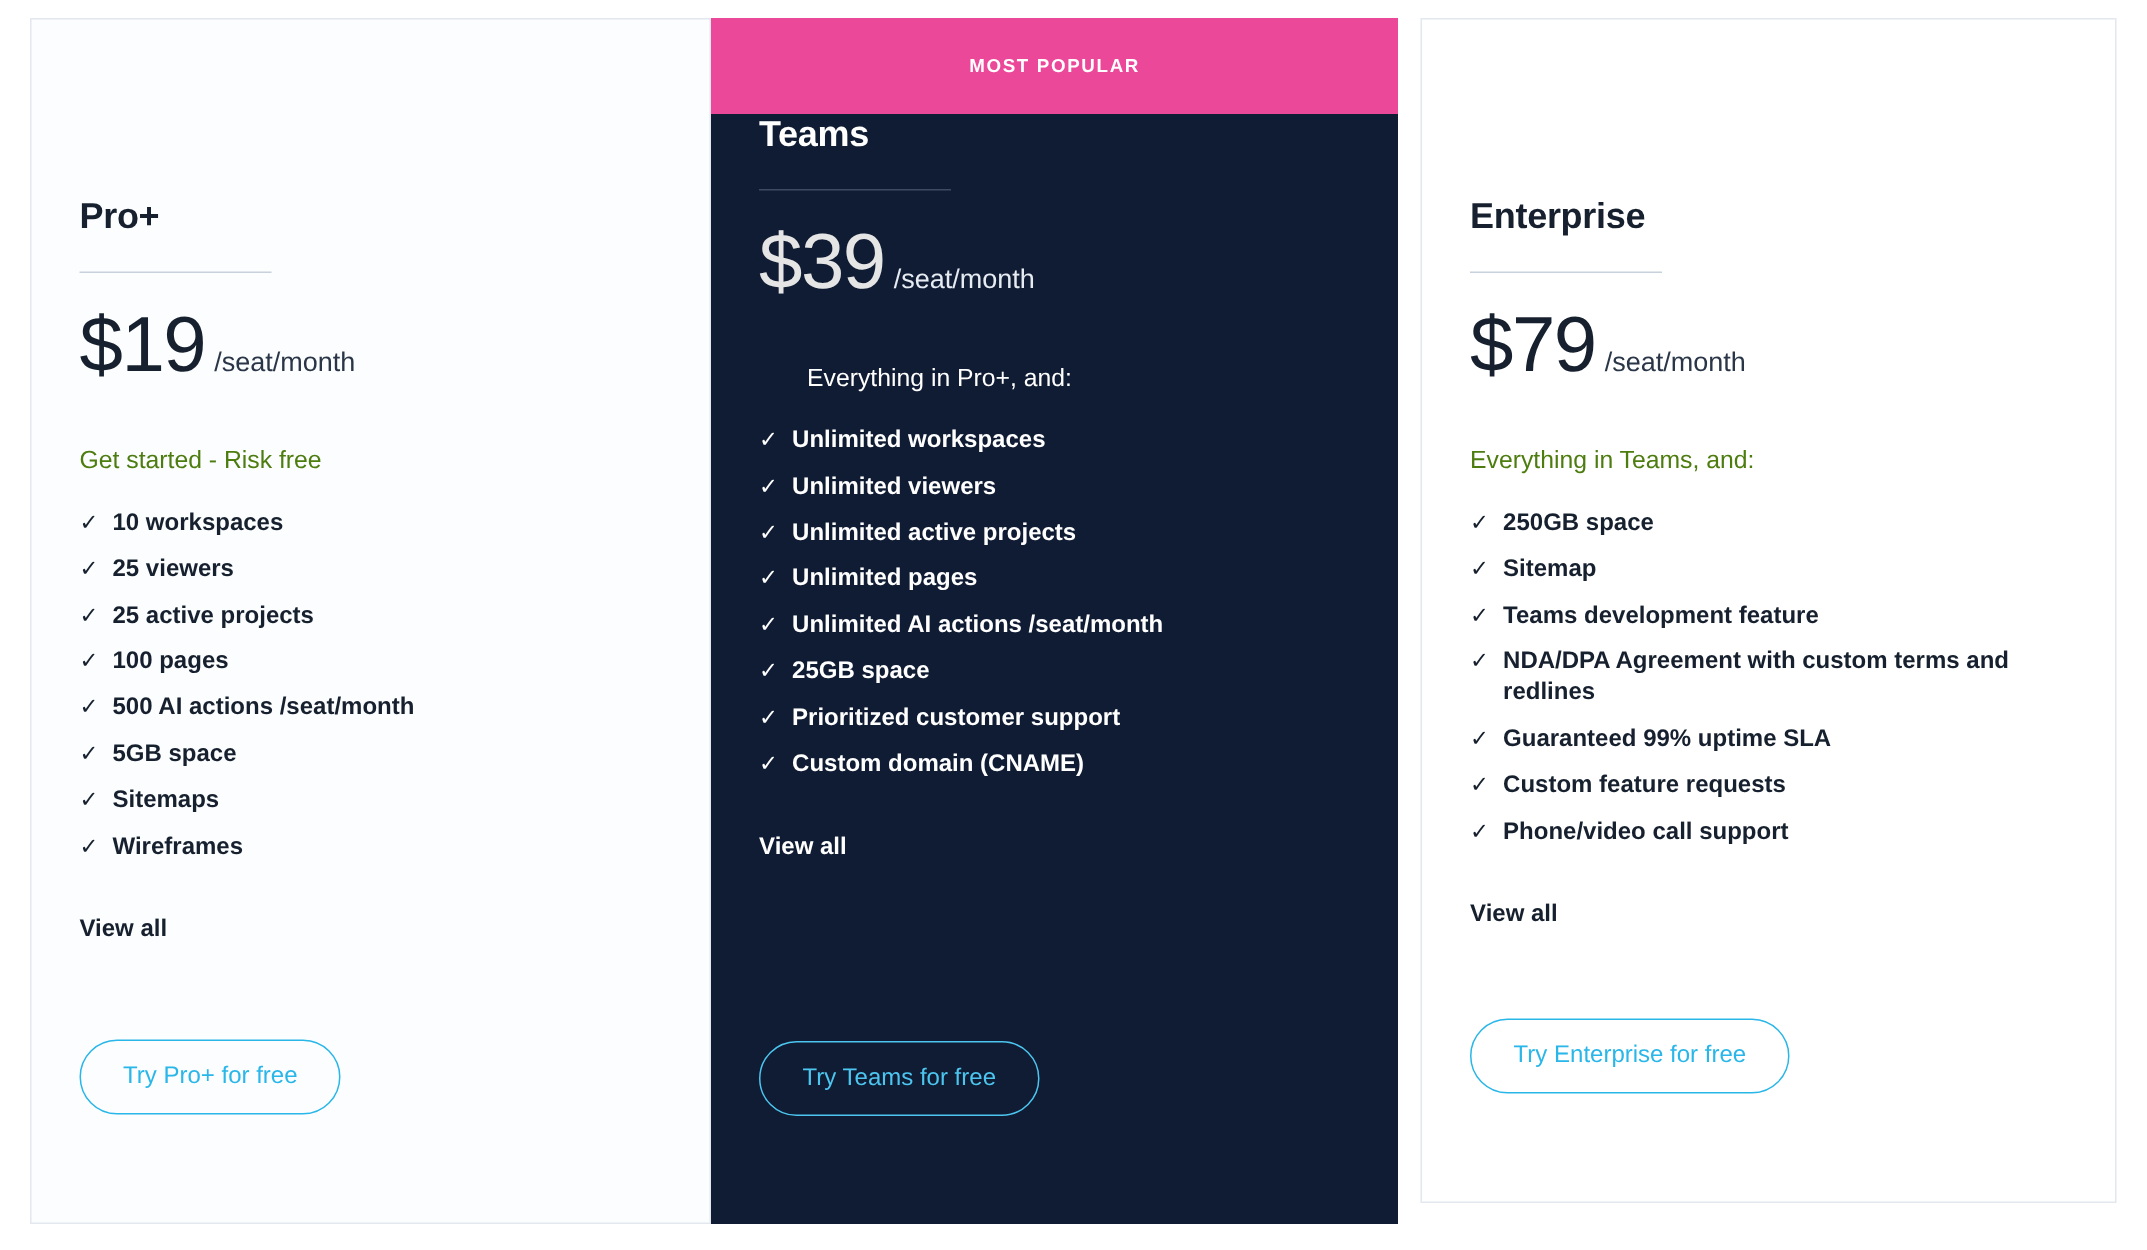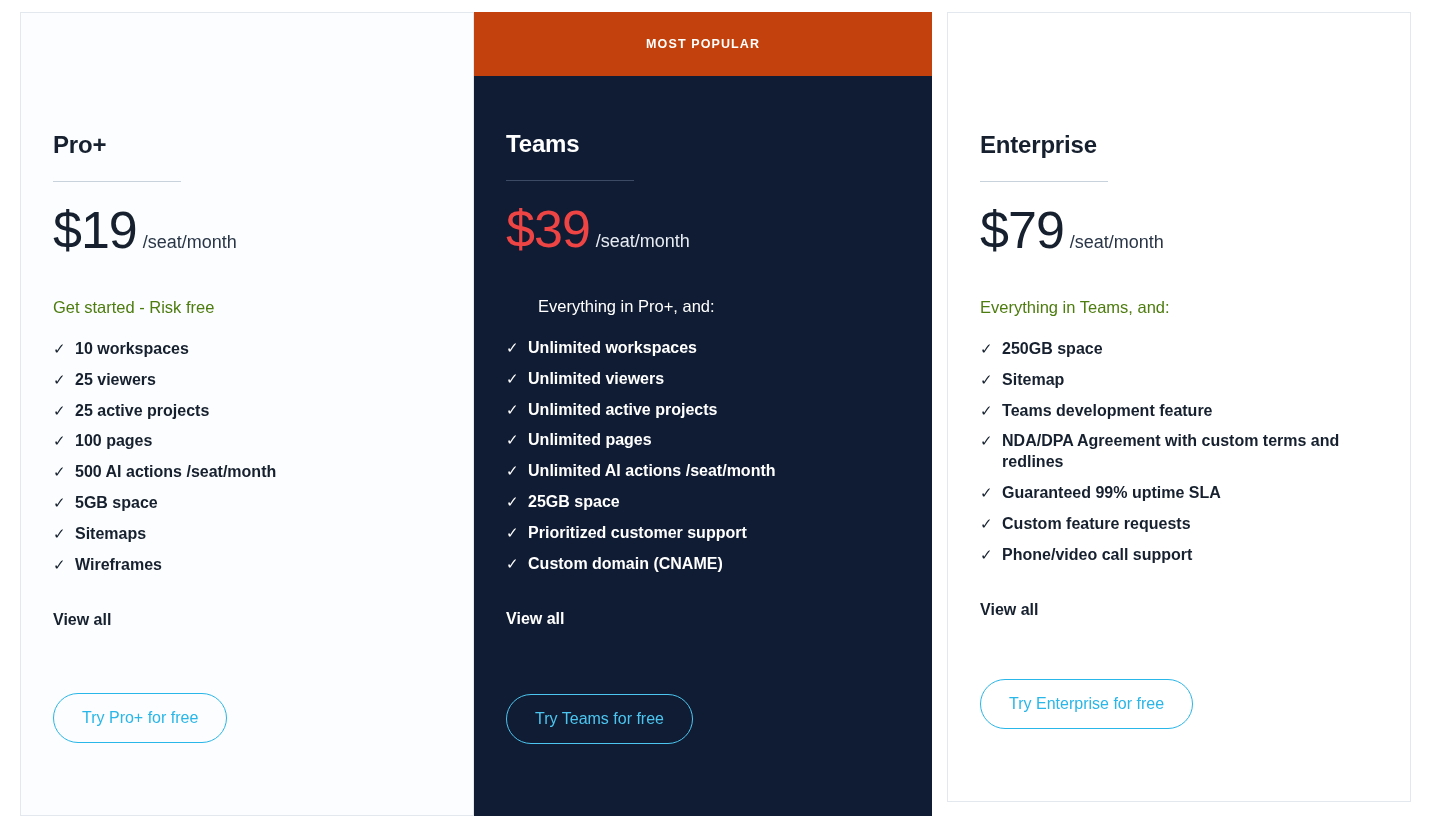--- a/index.html
+++ b/index.html
@@ -45,37 +45,37 @@
   .card-right {
     width: 469px;
     background: #ffffff;
     border: 1px solid #e2e8ee;
     height: 790px;
     margin-top: 0px;
     margin-left: 15px;
   }
   .ribbon {
     height: 64px;
-    background: #c2410c;
+    background: #ec4899;
     color: #ffffff;
     display: flex;
     align-items: center;
     justify-content: center;
     font-size: 12.5px;
     font-weight: bold;
     letter-spacing: 1.1px;
   }
   .card-body {
     padding: 0 32px;
     flex: 1;
     display: flex;
     flex-direction: column;
   }
   .card-light .card-body { padding-top: 118px; }
-  .card-dark .card-body { padding-top: 54px; padding-left: 32px; }
+  .card-dark .card-body { padding-left: 32px; }
   .card-right .card-body { padding-top: 118px; }
 
   .plan-name {
     font-size: 24px;
     font-weight: bold;
     color: #16202e;
     margin: 0;
     letter-spacing: -0.2px;
   }
   .card-dark .plan-name { color: #ffffff; }
@@ -93,21 +93,21 @@
     display: flex;
     align-items: baseline;
   }
   .price {
     font-size: 52px;
     font-weight: normal;
     color: #16202e;
     line-height: 1;
     letter-spacing: -1px;
   }
-  .card-dark .price { color: #ef4444; }
+  .card-dark .price { color: #e5e5e5; }
   .price-suffix {
     font-size: 18px;
     color: #2a3647;
     margin-left: 6px;
   }
   .card-dark .price-suffix { color: #e7ecf3; }
 
   .tagline {
     margin-top: 42px;
     font-size: 16.5px;

